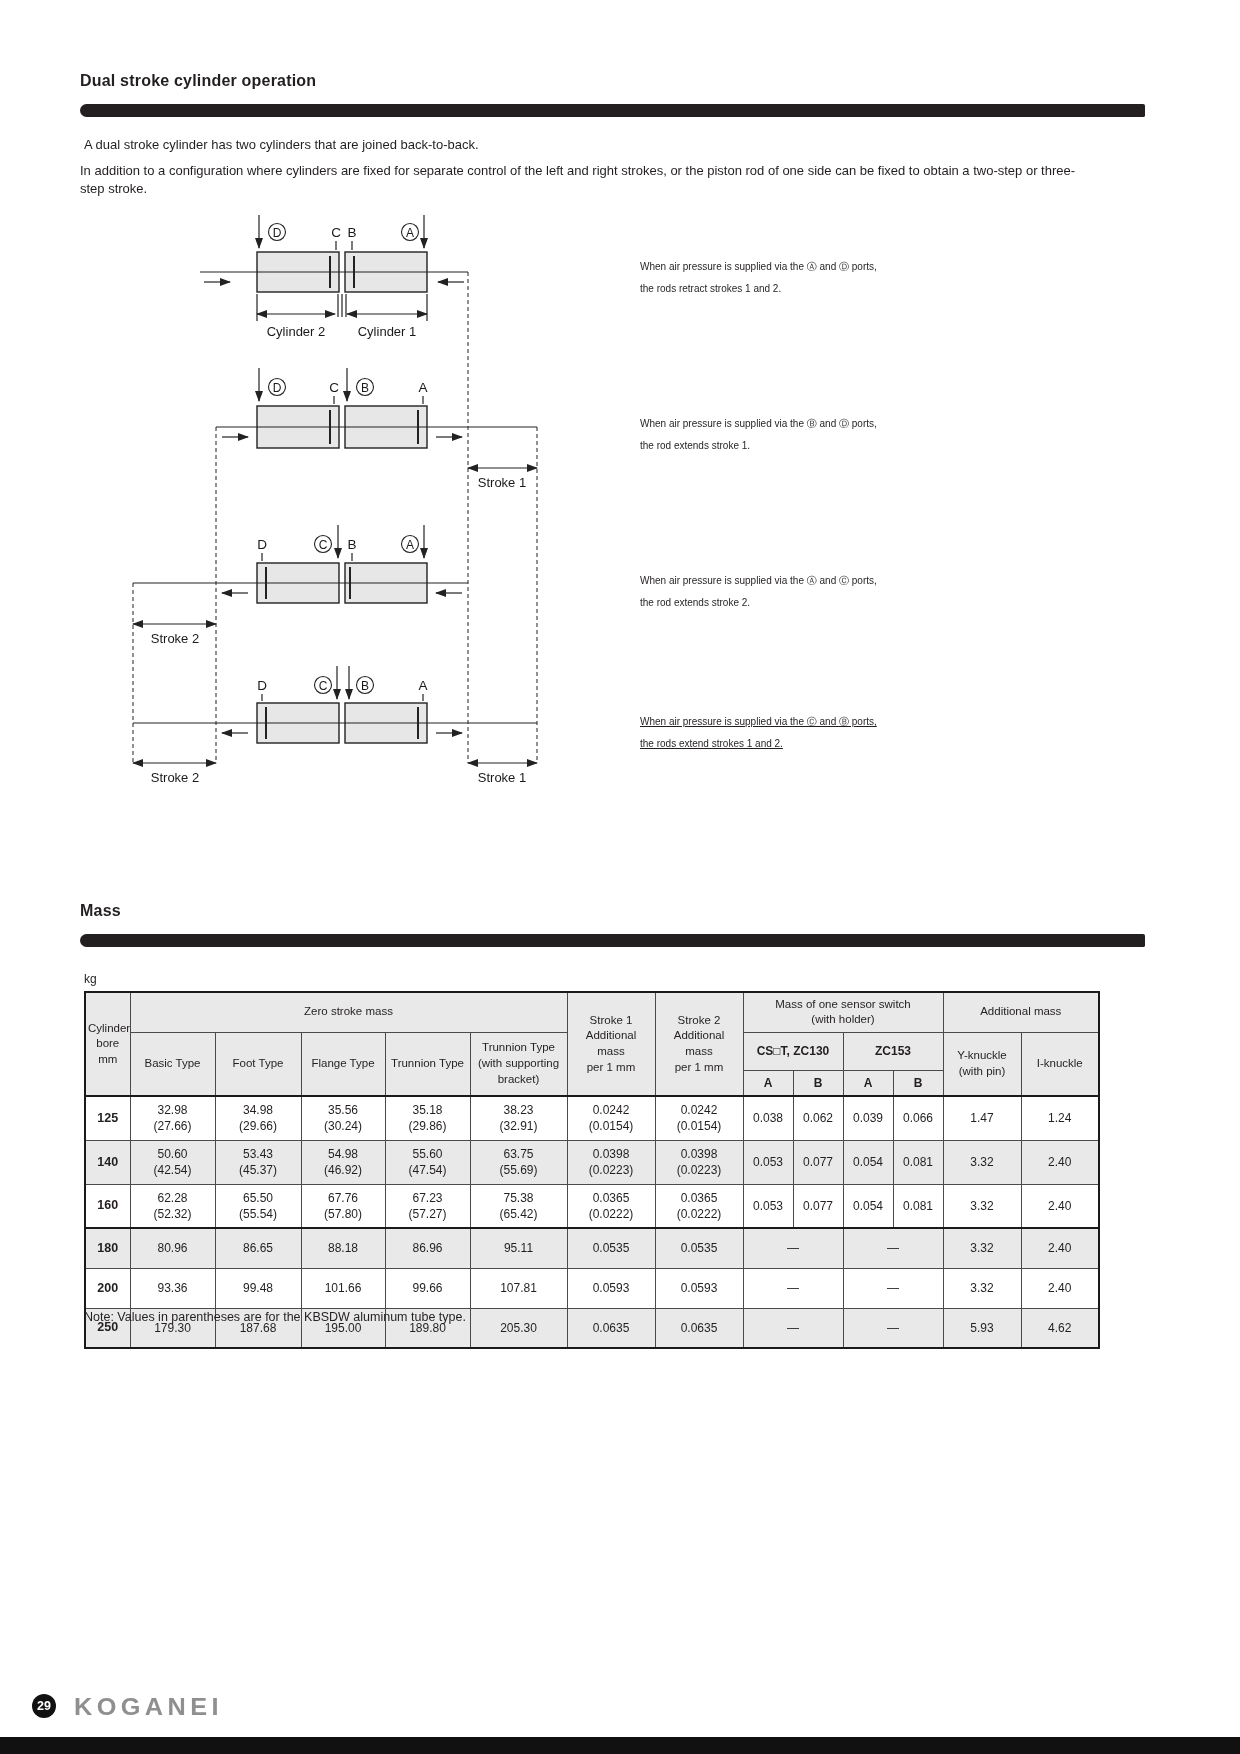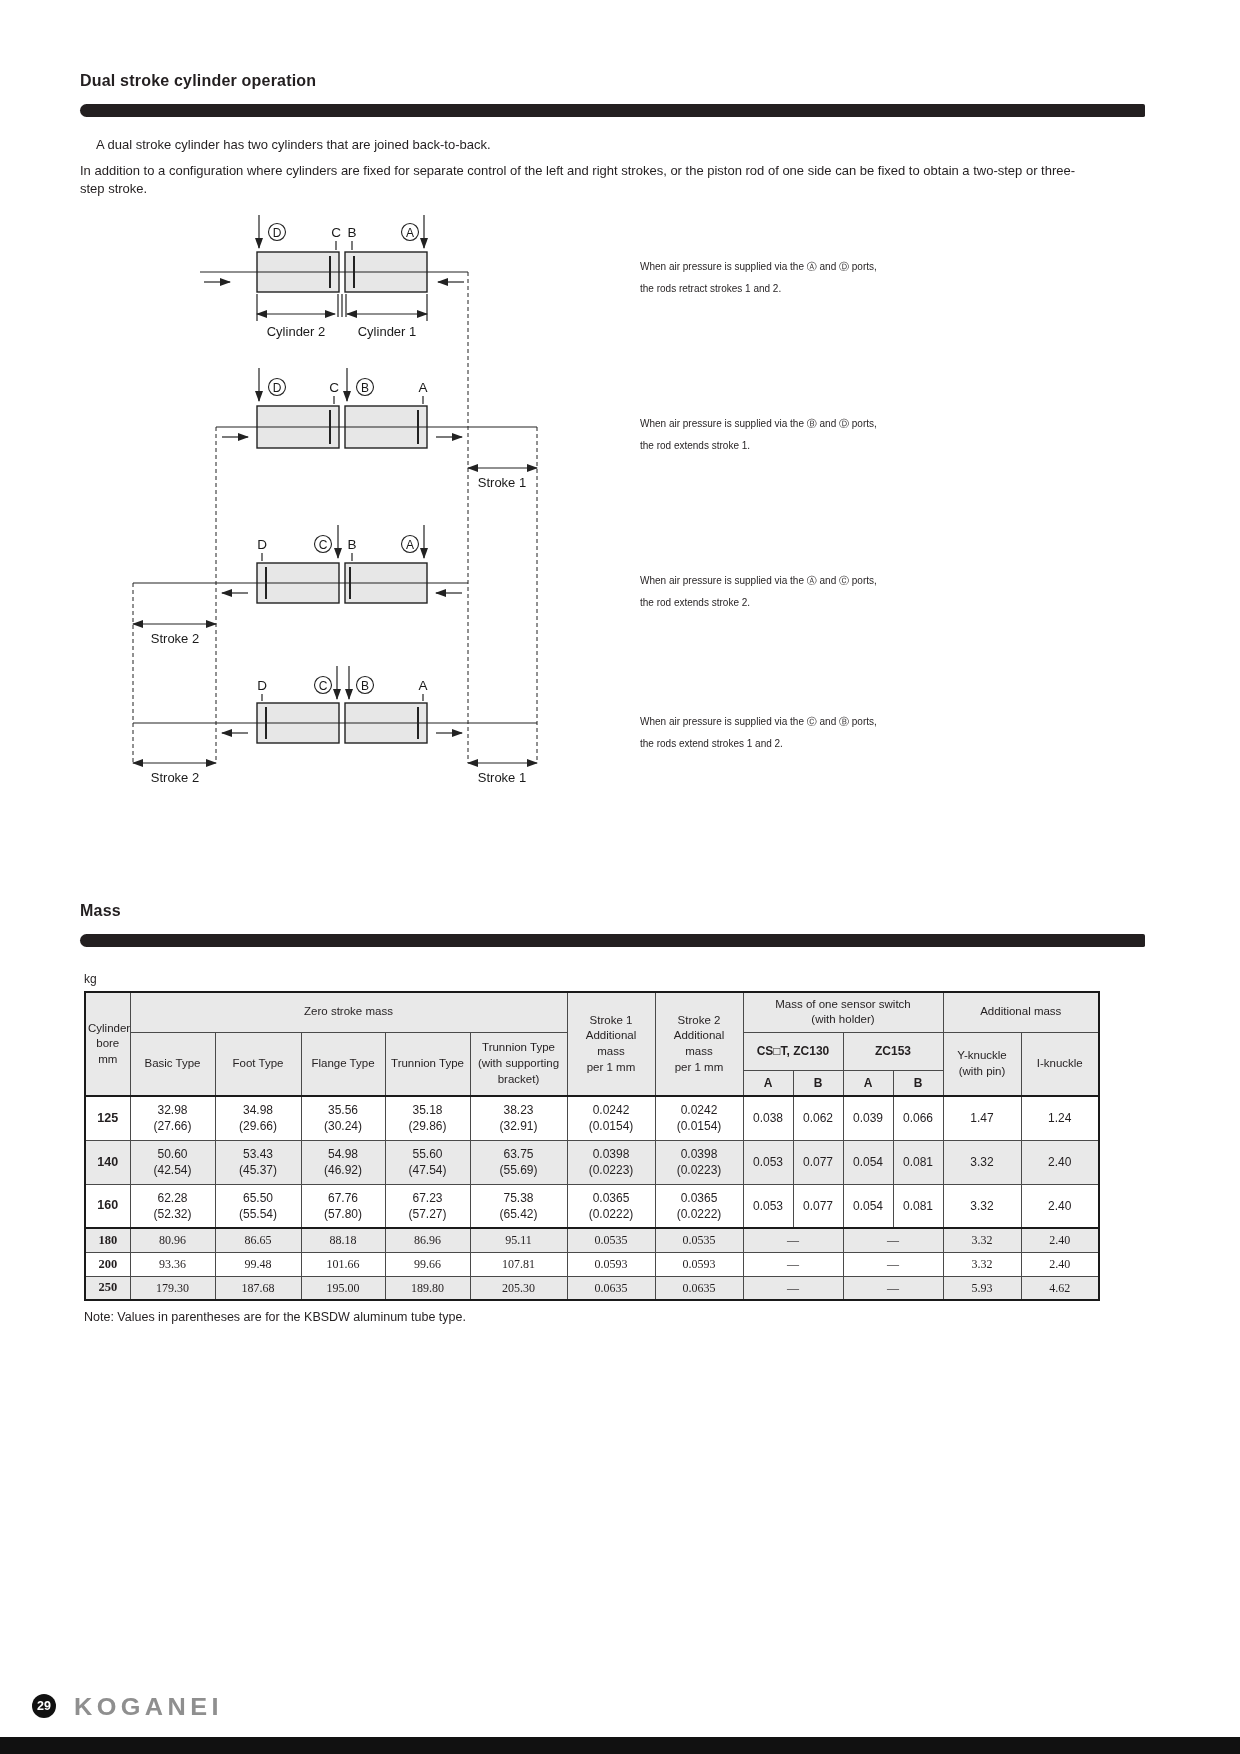--- a/index.html
+++ b/index.html
@@ -34,21 +34,21 @@
   }
   table.mass th, table.mass td {
     border:1px solid #4a4a4a; text-align:center; vertical-align:middle;
     padding:0 2px; white-space:pre-line; overflow:hidden;
   }
   table.mass { border:2.5px solid #1a1a1a; }
   table.mass thead { border-bottom:2.5px solid #1a1a1a; }
   table.mass thead th { background:#e9e9e9; font-weight:normal; font-size:11.5px; }
   table.mass thead th.b { font-weight:bold; font-size:12px; }
   tr.h1 { height:40px; } tr.h2 { height:38px; } tr.h3 { height:26px; }
-  tr.tall { height:44px; } tr.short { height:24px;font-family:Liberation Serif, serif; }
+  tr.tall { height:44px; } tr.short { height:40px; }
   tr.shade td { background:#e9e9e9; }
   td.bore { font-weight:bold; font-size:12.5px; }
   tr.sep { border-top:2.5px solid #1a1a1a; }
   .note { font-size:12.5px; }
 
   
   .page-circle {
     width:24px; height:24px; background:#111111; border-radius:50%;
     color:#ffffff; font-size:12.5px; font-weight:bold; text-align:center; line-height:24px;
   }
@@ -59,21 +59,21 @@
   .bottom-bar { left:0; top:1737px; width:1240px; height:17px; background:#111111; }
 </style>
 </head>
 <body>
 
 <div class="page">
 
   <h1 class="abs sec-title" style="left:80px; top:72px; margin:0;">Dual stroke cylinder operation</h1>
   <div class="abs rule" style="left:80px; top:104px;"></div>
 
-  <div class="abs intro-line" style="left:96px; top:138px;">A dual stroke cylinder has two cylinders that are joined back-to-back.</div>
+  <div class="abs intro-line" style="left:84px; top:138px;">A dual stroke cylinder has two cylinders that are joined back-to-back.</div>
   <div class="abs intro-line" style="left:80px; top:164px;">In addition to a configuration where cylinders are fixed for separate control of the left and right strokes, or the piston rod of one side can be fixed to obtain a two-step or three-</div>
   <div class="abs intro-line" style="left:80px; top:182px;">step stroke.</div>
 
   <svg class="abs" style="left:80px; top:195px;" width="560" height="600" viewBox="0 0 560 600">
     <defs>
       <marker id="ae" markerWidth="12" markerHeight="9" refX="10" refY="4" orient="auto" markerUnits="userSpaceOnUse">
         <path d="M0,0 L11,4 L0,8 Z" fill="#222222"></path>
       </marker>
       <marker id="as" markerWidth="12" markerHeight="9" refX="10" refY="4" orient="auto-start-reverse" markerUnits="userSpaceOnUse">
         <path d="M0,0 L11,4 L0,8 Z" fill="#222222"></path>
@@ -190,21 +190,21 @@
     <div>the rods retract strokes 1 and 2.</div>
   </div>
   <div class="caption" style="top:413px;">
     <div>When air pressure is supplied via the Ⓑ and Ⓓ ports,</div>
     <div>the rod extends stroke 1.</div>
   </div>
   <div class="caption" style="top:570px;">
     <div>When air pressure is supplied via the Ⓐ and Ⓒ ports,</div>
     <div>the rod extends stroke 2.</div>
   </div>
-  <div class="caption" style="top:711px;">
+  <div class="caption" style="top:711px;text-decoration:underline;">
     <div>When air pressure is supplied via the Ⓒ and Ⓑ ports,</div>
     <div>the rods extend strokes 1 and 2.</div>
   </div>
 
   <h2 class="abs sec-title" style="left:80px; top:902px; margin:0;">Mass</h2>
   <div class="abs rule" style="left:80px; top:934px;"></div>
   <div class="abs kg" style="left:84px; top:972px;">kg</div>
 
   <table class="mass abs" style="left:84px; top:991px;">
     <colgroup>

